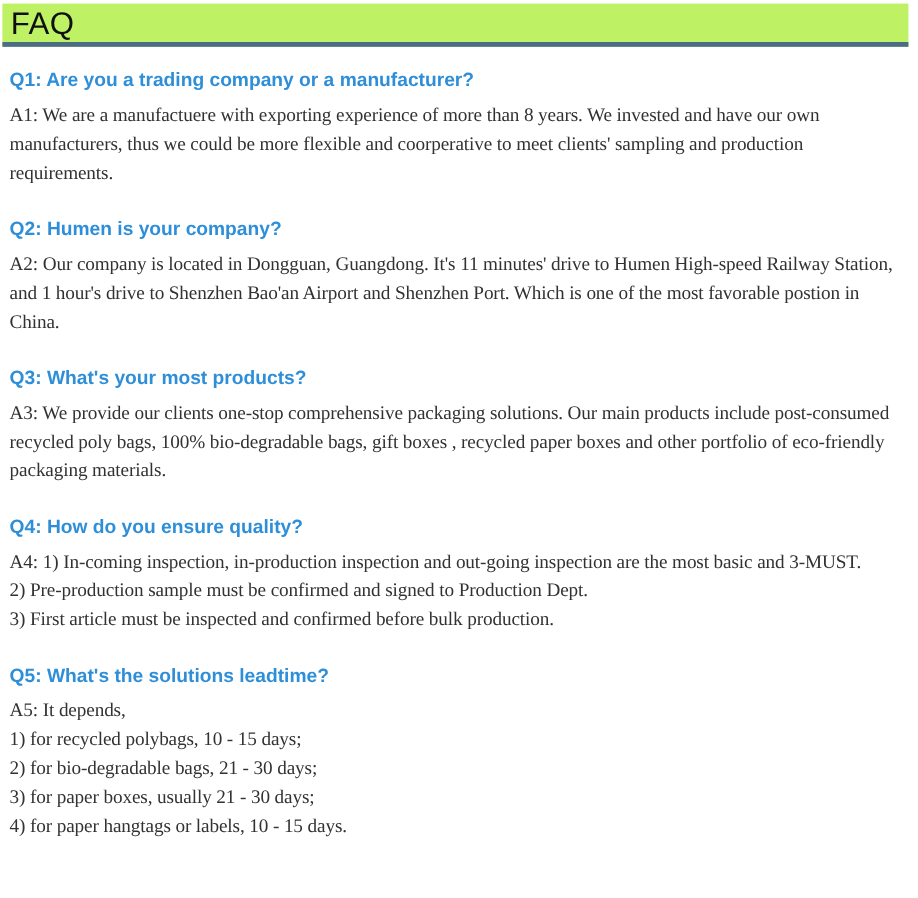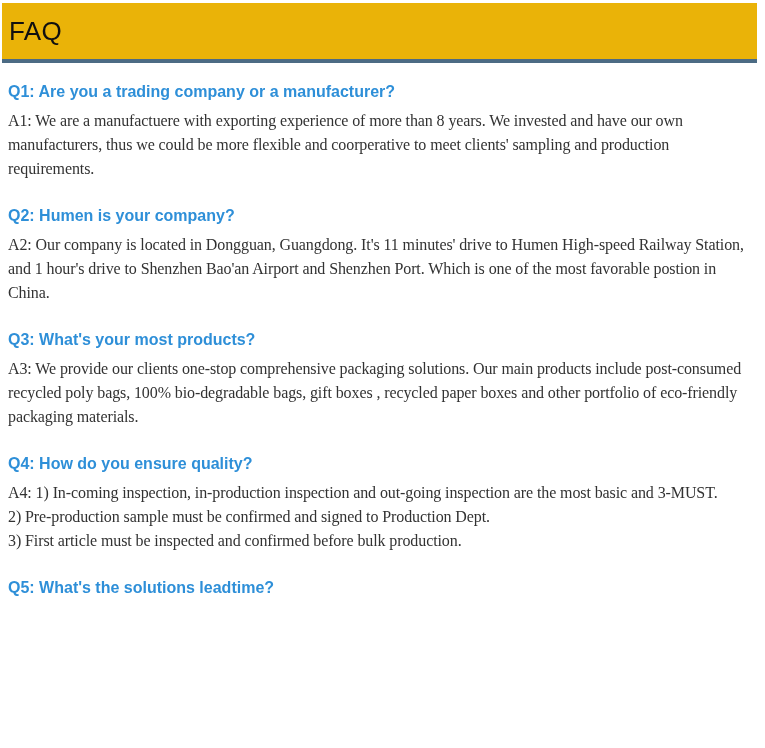--- a/index.html
+++ b/index.html
@@ -8,23 +8,23 @@
     background: #ffffff;
   }
   body {
     width: 765px;
     height: 748px;
     overflow: hidden;
     font-family: "Liberation Sans", "DejaVu Sans", sans-serif;
   }
   .header-bar {
     margin: 3px 8px 0 2px;
-    height: 60px;
+    height: 36px;
     box-sizing: border-box;
-    background: #eab308;
+    background: #bef264;
     border-bottom: 4px solid #4c6b84;
     display: flex;
     align-items: center;
     padding-left: 7px;
   }
   .page-title {
     font-size: 26px;
     color: #101010;
     letter-spacing: 0.3px;
     font-weight: 400;
@@ -86,15 +86,22 @@
     <h2 class="question">Q4: How do you ensure quality?</h2>
     <div class="answer">
       <p>A4: 1) In-coming inspection, in-production inspection and out-going inspection are the most basic and 3-MUST.</p>
       <p>2) Pre-production sample must be confirmed and signed to Production Dept.</p>
       <p>3) First article must be inspected and confirmed before bulk production.</p>
     </div>
   </div>
 
   <div class="faq-section">
     <h2 class="question">Q5: What's the solutions leadtime?</h2>
+    <div class="answer">
+      <p>A5: It depends,</p>
+      <p>1) for recycled polybags, 10 - 15 days;</p>
+      <p>2) for bio-degradable bags, 21 - 30 days;</p>
+      <p>3) for paper boxes, usually 21 - 30 days;</p>
+      <p>4) for paper hangtags or labels, 10 - 15 days.</p>
+    </div>
   </div>
 
 </div>
 
 </body></html>

